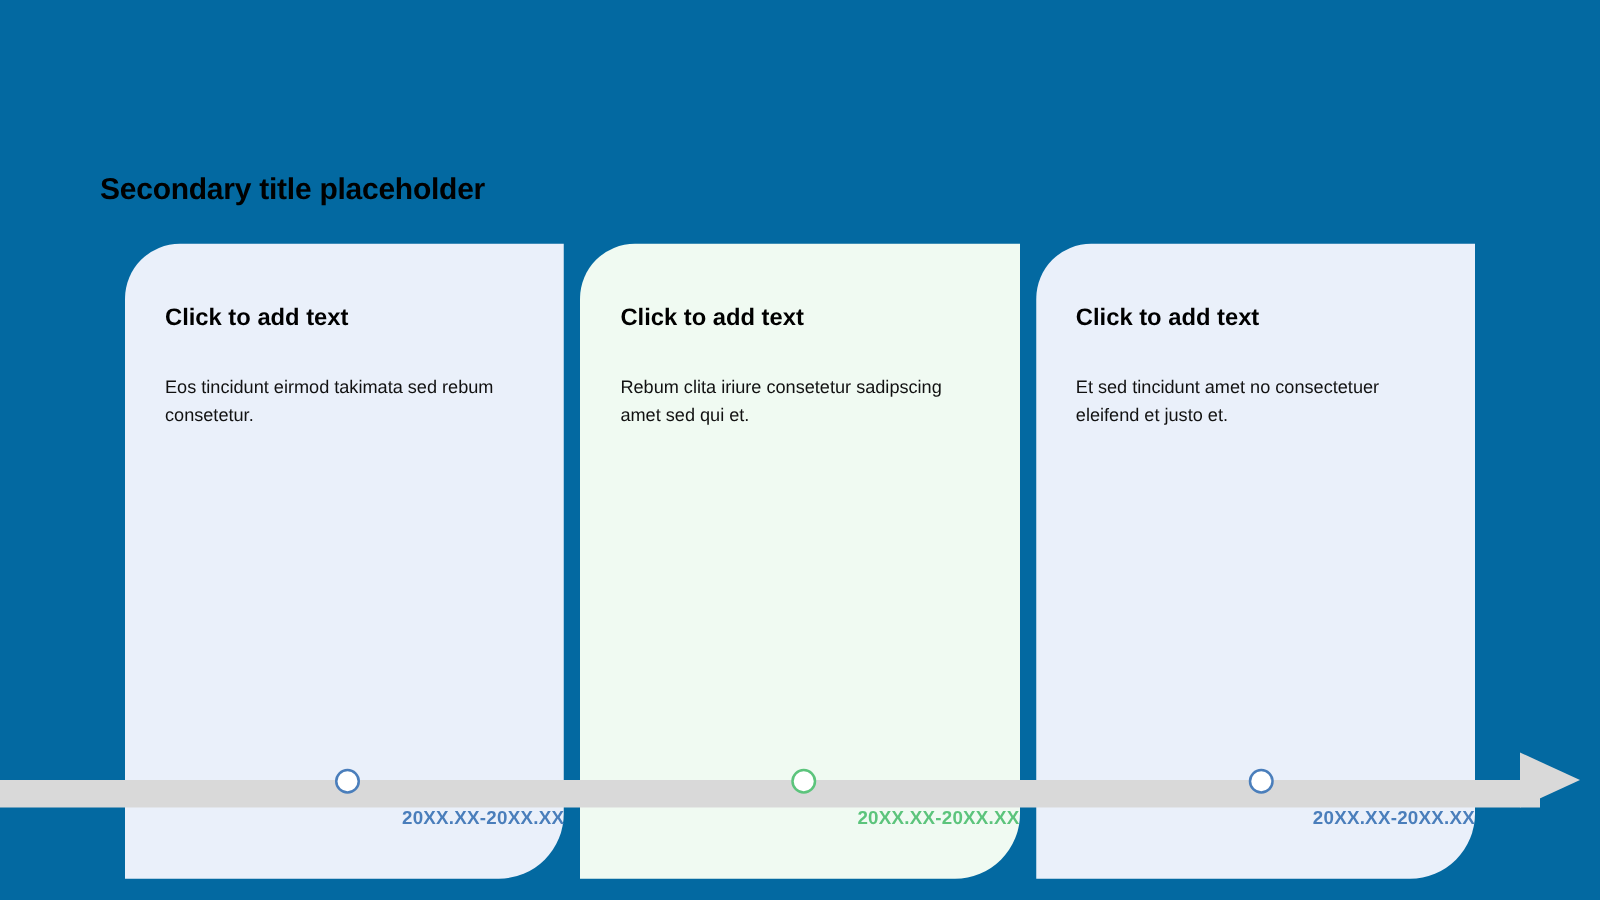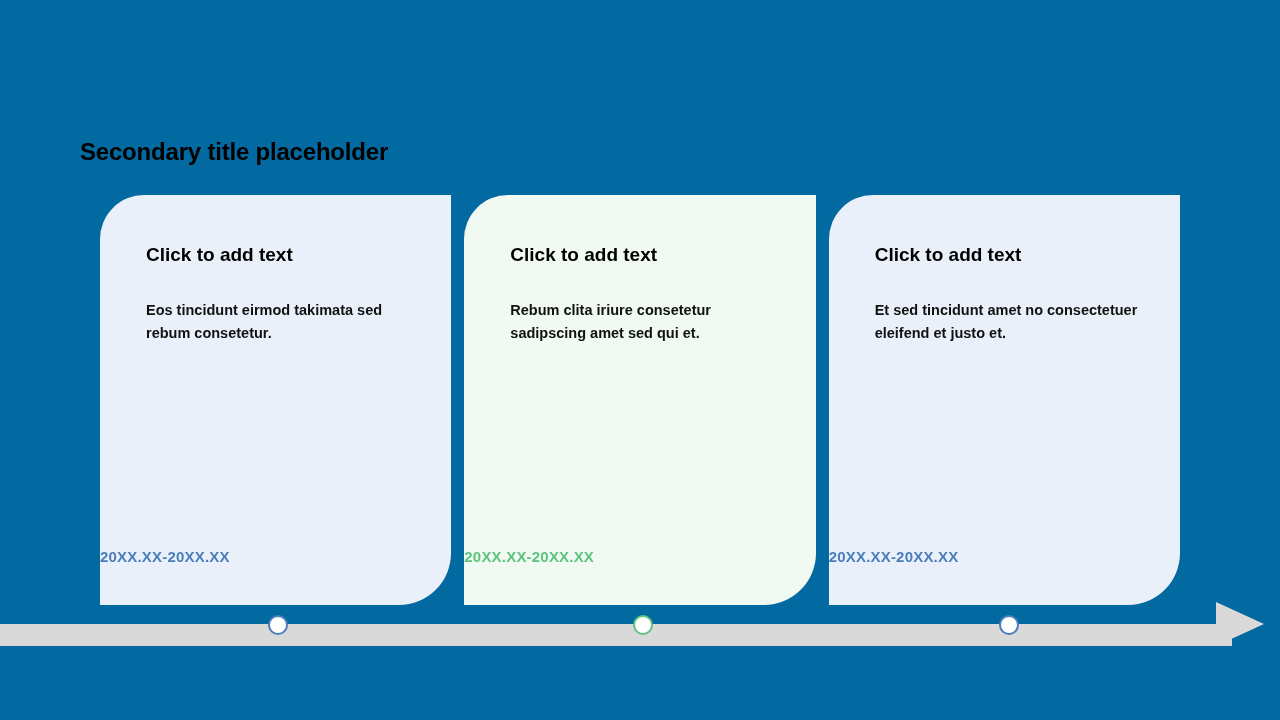--- a/index.html
+++ b/index.html
@@ -38,47 +38,46 @@
     top: 195px;
     width: 1080px;
     height: 410px;
     display: flex;
     gap: 13px;
   }
 
   .card {
     position: relative;
     flex: 1 1 0;
-    height: 410px;
+    height: 508px;
     border-radius: 44px 0 52px 0;
-    padding: 48px 30px 0 46px;
+    padding: 48px 30px 0 32px;
   }
 
   .card-title {
     font-size: 19px;
     font-weight: bold;
     color: #000000;
     line-height: 1.25;
   }
 
   .card-body {
     margin-top: 32px;
     font-size: 14.5px;
     line-height: 1.6;
     color: #111111;
     max-width: 300px;
-    font-weight: bold;
   }
 
   .card-date {
     position: absolute;
     left: 0;
     right: 0;
     bottom: 40px;
-    text-align: left;
+    text-align: right;
     font-size: 15px;
     font-weight: bold;
     letter-spacing: 0.2px;
   }
 
   
   #timeline {
     position: absolute;
     left: 0;
     top: 624px;

